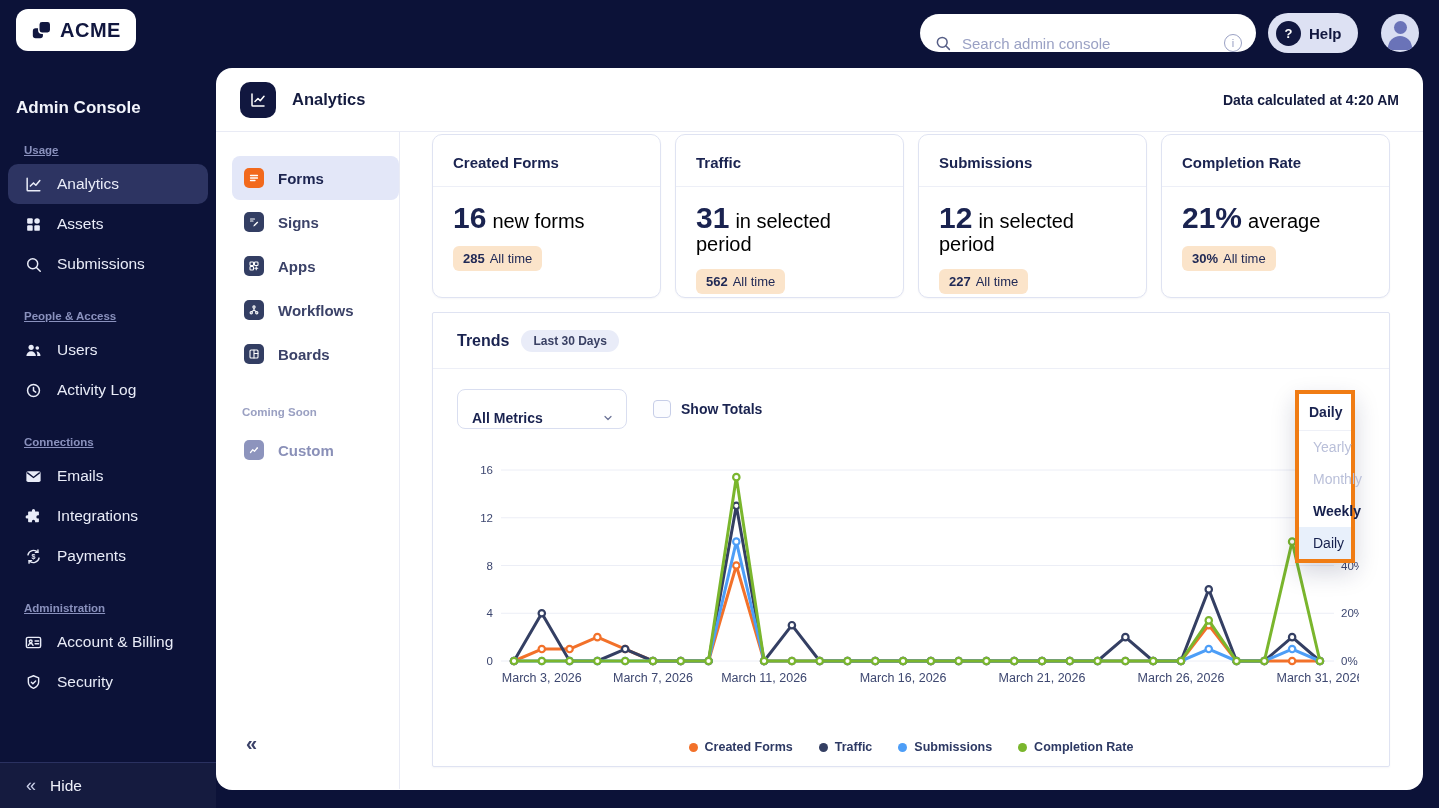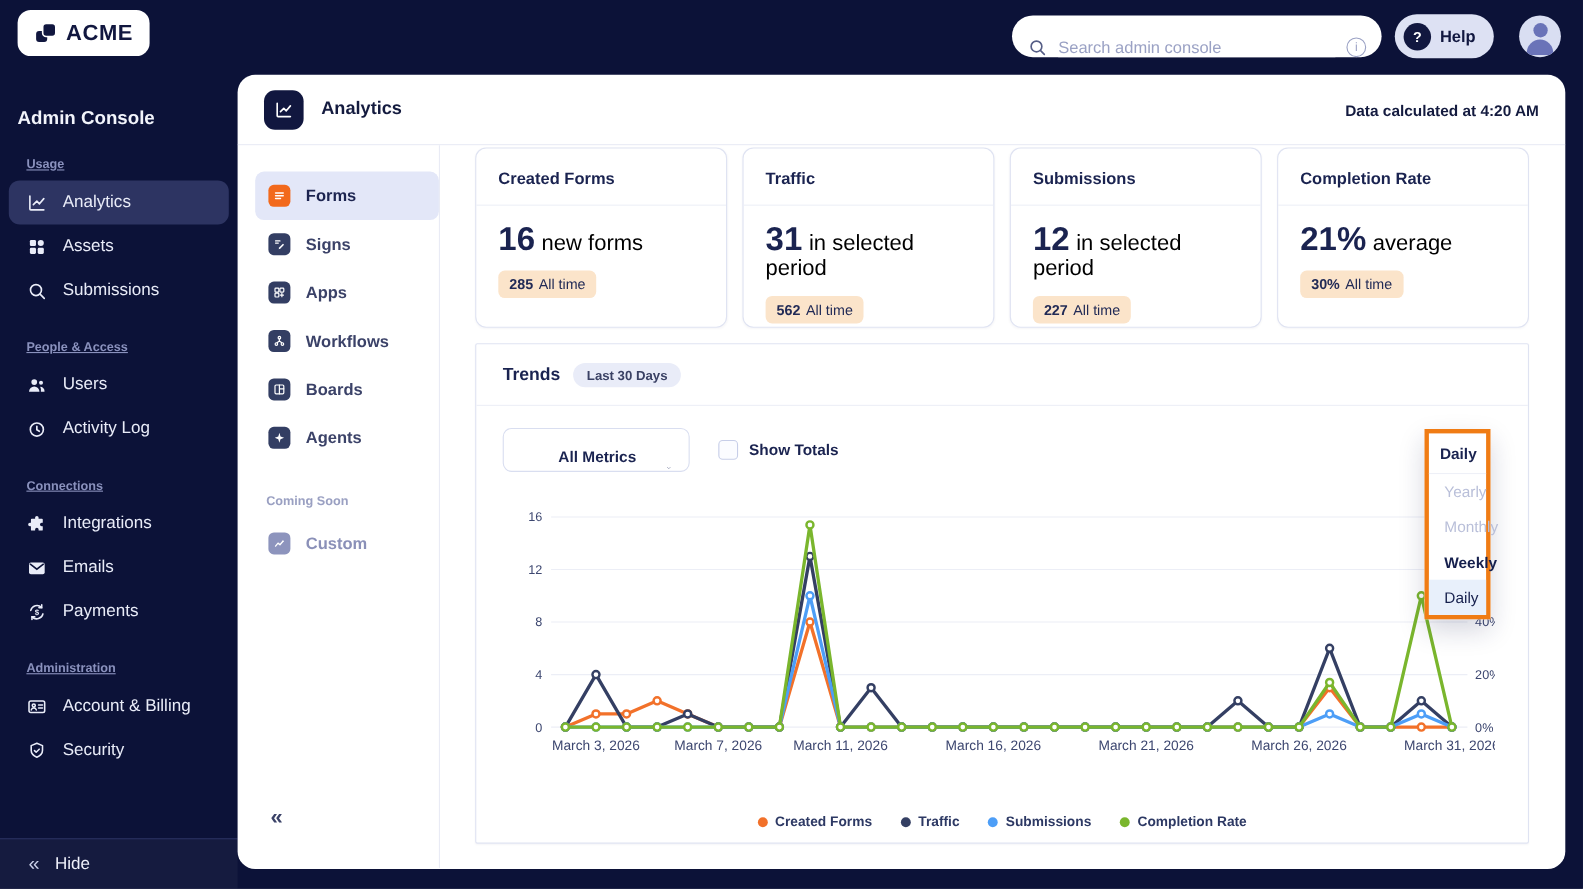--- a/index.html
+++ b/index.html
@@ -70,21 +70,21 @@
     padding:5px 10px; font-size:13px; color:#212a56; }
   .stat-badge b { font-weight:800; margin-right:5px; }
 
   
   .trends-card { position:relative; height:455px; border:1px solid #dfe3f2; border-radius:2px; background:#fff; box-shadow:0 1px 2px rgba(20,30,80,.04); }
   .trends-head { height:56px; display:flex; align-items:center; gap:12px; padding:0 24px; border-bottom:1px solid #edeff7; }
   .trends-title { font-size:16px; font-weight:700; color:#1a2350; }
   .period-pill { background:#e9ecf8; border-radius:999px; padding:4px 12px; font-size:12px; font-weight:600; color:#3a4164; }
   .controls { margin:20px 24px 0; display:flex; align-items:center; }
   .metric-select { width:170px; height:40px; border:1px solid #d9def0; border-radius:8px; display:flex; align-items:center;
-    padding:17px 12px 0 14px; font-size:14px; font-weight:700; color:#1a2350; cursor:pointer; background:#fff;flex-direction:column; }
+    padding:17px 12px 0 14px; font-size:14px; font-weight:700; color:#1a2350; cursor:pointer; background:#fff; }
   .metric-select svg { margin-left:auto; }
   .chk { width:18px; height:18px; border:1.5px solid #c7cee8; border-radius:4px; margin-left:26px; background:#fbfcff; cursor:pointer; flex:none; }
   .chk-label { margin-left:10px; font-size:14px; font-weight:600; color:#1a2350; }
   .chart-svg { position:absolute; left:16px; top:138px; }
   .chart-svg text.ax  { font-family:"Liberation Sans",sans-serif; font-size:11.5px; fill:#3d4770; }
   .chart-svg text.axx { font-family:"Liberation Sans",sans-serif; font-size:12.5px; fill:#3d4770; }
   .legend { position:absolute; left:0; right:0; bottom:12px; display:flex; justify-content:center; gap:26px; }
   .lg-item { display:flex; align-items:center; gap:7px; font-size:12.5px; font-weight:600; color:#2d3964; }
   .lg-dot { width:9px; height:9px; border-radius:50%; display:inline-block; }
 
@@ -173,30 +173,30 @@
       <svg width="19" height="19" viewBox="0 0 24 24" fill="none" stroke="#e9ecf8" stroke-width="1.9" stroke-linecap="round">
         <circle cx="12" cy="12" r="7.5"></circle>
           <path d="M12 8.2v4l2.8 1.8"></path>
       </svg>
       <span>Activity Log</span>
     </div>
 
     <div class="sb-label">Connections</div>
     <div class="sb-item">
       <svg width="19" height="19" viewBox="0 0 24 24">
-        <path fill="#e9ecf8" d="M10 4.5a2 2 0 0 1 4 0v1.2h3.8a1 1 0 0 1 1 1v3.8h-1.2a2 2 0 0 0 0 4h1.2v3.8a1 1 0 0 1-1 1H14v-1.2a2 2 0 0 0-4 0v1.2H6.2a1 1 0 0 1-1-1v-3.8H4a2 2 0 0 1 0-4h1.2V6.7a1 1 0 0 1 1-1H10z"></path>
-      </svg>
-      <span>Integrations</span>
-    </div>
-    <div class="sb-item">
-      <svg width="19" height="19" viewBox="0 0 24 24">
         <rect x="3" y="5.5" width="18" height="13.5" rx="2.2" fill="#e9ecf8"></rect>
         <path d="M4.5 7.5L12 13.2l7.5-5.7" stroke="#0c1238" stroke-width="1.8" fill="none" stroke-linecap="round"></path>
       </svg>
       <span>Emails</span>
+    </div>
+    <div class="sb-item">
+      <svg width="19" height="19" viewBox="0 0 24 24">
+        <path fill="#e9ecf8" d="M10 4.5a2 2 0 0 1 4 0v1.2h3.8a1 1 0 0 1 1 1v3.8h-1.2a2 2 0 0 0 0 4h1.2v3.8a1 1 0 0 1-1 1H14v-1.2a2 2 0 0 0-4 0v1.2H6.2a1 1 0 0 1-1-1v-3.8H4a2 2 0 0 1 0-4h1.2V6.7a1 1 0 0 1 1-1H10z"></path>
+      </svg>
+      <span>Integrations</span>
     </div>
     <div class="sb-item">
       <svg width="19" height="19" viewBox="0 0 24 24" fill="none" stroke="#e9ecf8" stroke-width="1.8" stroke-linecap="round">
         <path d="M5 10a7.3 7.3 0 0 1 12.4-3.4"></path>
           <path d="M19 14a7.3 7.3 0 0 1-12.4 3.4"></path>
         <path d="M17.6 3.6v3.2h-3.2"></path>
           <path d="M6.4 20.4v-3.2h3.2"></path>
         <text x="12" y="15.3" font-size="9" font-weight="bold" fill="#e9ecf8" stroke="none" text-anchor="middle" font-family="Liberation Sans, sans-serif">$</text>
       </svg>
       <span>Payments</span>
@@ -281,28 +281,20 @@
           <span>Workflows</span>
         </div>
         <div class="nav-item">
           <span class="nav-tile">
             <svg width="12" height="12" viewBox="0 0 24 24" fill="none" stroke="#fff" stroke-width="2.2" stroke-linecap="round">
                 <rect x="4" y="4" width="16" height="16" rx="2"></rect>
                 <path d="M12 4v16M12 11h8"></path>
               </svg>
           </span>
           <span>Boards</span>
-        </div>
-        <div class="nav-item">
-          <span class="nav-tile">
-            <svg width="12" height="12" viewBox="0 0 24 24">
-                <path d="M12 3l2 6.5L20.5 12 14 14.5 12 21l-2-6.5L3.5 12 10 9.5z" fill="#fff"></path>
-              </svg>
-          </span>
-          <span>Agents</span>
         </div>
 
         <div class="coming-label">Coming Soon</div>
         <div class="nav-item muted">
           <span class="nav-tile custom">
             <svg width="12" height="12" viewBox="0 0 24 24" fill="none" stroke="#fff" stroke-width="2.4" stroke-linecap="round" stroke-linejoin="round">
                 <path d="M5 17l4.5-5.5 3.5 3L18.5 8"></path>
                 <circle cx="18.5" cy="8" r="1.4" fill="#fff" stroke="none"></circle>
               </svg>
           </span>

